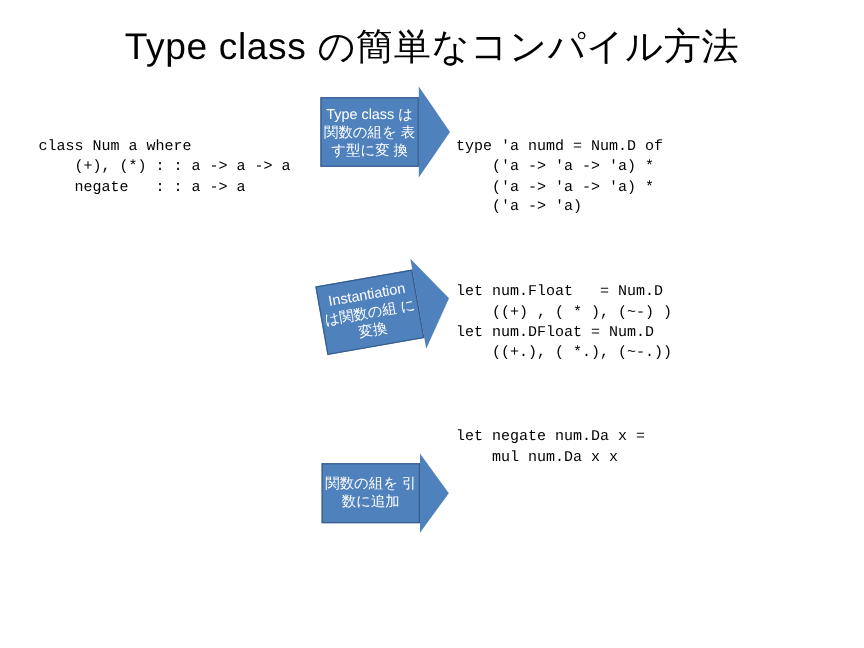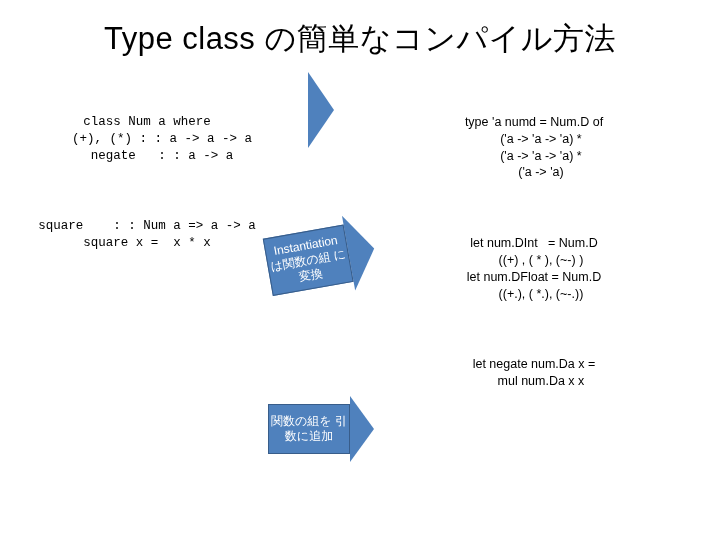--- a/index.html
+++ b/index.html
@@ -32,26 +32,26 @@
     font-size: 12.5px;
     line-height: 1.35;
     white-space: pre;
   }
   .col-mid {
     flex: 0 0 110px;
     position: relative;
   }
   .col-right {
     flex: 1;
-    font-family: Liberation Sans, sans-serif;
+    font-family: Liberation Mono, monospace;
     font-size: 12.5px;
     line-height: 1.35;
     white-space: pre;
   }
-  .block { margin-bottom: 20px; text-align: center; }
+  .block { margin-bottom: 20px; }
   .block:last-child { margin-bottom: 0; }
 
   .arrow {
     position: absolute;
     left: 0;
     width: 110px;
   }
   .arrow-body {
     position: relative;
     display: flex;
@@ -80,43 +80,47 @@
     font-size: 12px;
     line-height: 1.25;
     text-align: center;
     font-family: "Meiryo", sans-serif;
   }
   .arrow.tilt .arrow-body { transform: rotate(-10deg); }
   .arrow.tilt .arrow-text { transform: rotate(0deg); }
 
   .a1 { top: -8px; }
   .a2 { top: 140px; }
-  .a3 { top: 316px; height: auto;}
+  .a3 { top: 298px; height: auto;}
   .a3 .arrow-rect { height: 50px; }
   .a3 .arrow-head { border-top-width: 33px; border-bottom-width: 33px; border-left-width: 24px; }
 </style>
 </head>
 <body>
 
 <div class="slide">
   <h1 class="title">Type class の簡単なコンパイル方法</h1>
 
   <div class="cols">
 
     <div class="col-left">
       <div class="block">class Num a where
     (+), (*) : : a -&gt; a -&gt; a
     negate   : : a -&gt; a</div>
-      <div class="block">square    : : Num a =&gt; a -&gt; a
-square x =  x * x</div>
     </div>
 
     <div class="col-mid">
       <div class="arrow a1">
         <div class="arrow-body">
+          <div class="arrow-rect">
+              <div class="arrow-text">Type class は
+関数の組を
+表す型に変
+換</div>
+            </div>
           <div class="arrow-head"></div>
         </div>
       </div>
       <div class="arrow a2 tilt">
         <div class="arrow-body">
           <div class="arrow-rect">
               <div class="arrow-text">Instantiation
 は関数の組
 に変換</div>
             </div>
@@ -132,21 +136,21 @@
           <div class="arrow-head"></div>
         </div>
       </div>
     </div>
 
     <div class="col-right">
       <div class="block">type 'a numd = Num.D of
     ('a -&gt; 'a -&gt; 'a) *
     ('a -&gt; 'a -&gt; 'a) *
     ('a -&gt; 'a)</div>
-      <div class="block">let num.DInt   = Num.D
+      <div class="block">let num.Float   = Num.D
     ((+) , ( * ), (~-) )
 let num.DFloat = Num.D
     ((+.), ( *.), (~-.))</div>
       <div class="block">let negate num.Da x =
     mul num.Da x x</div>
     </div>
 
   </div>
 </div>
 

